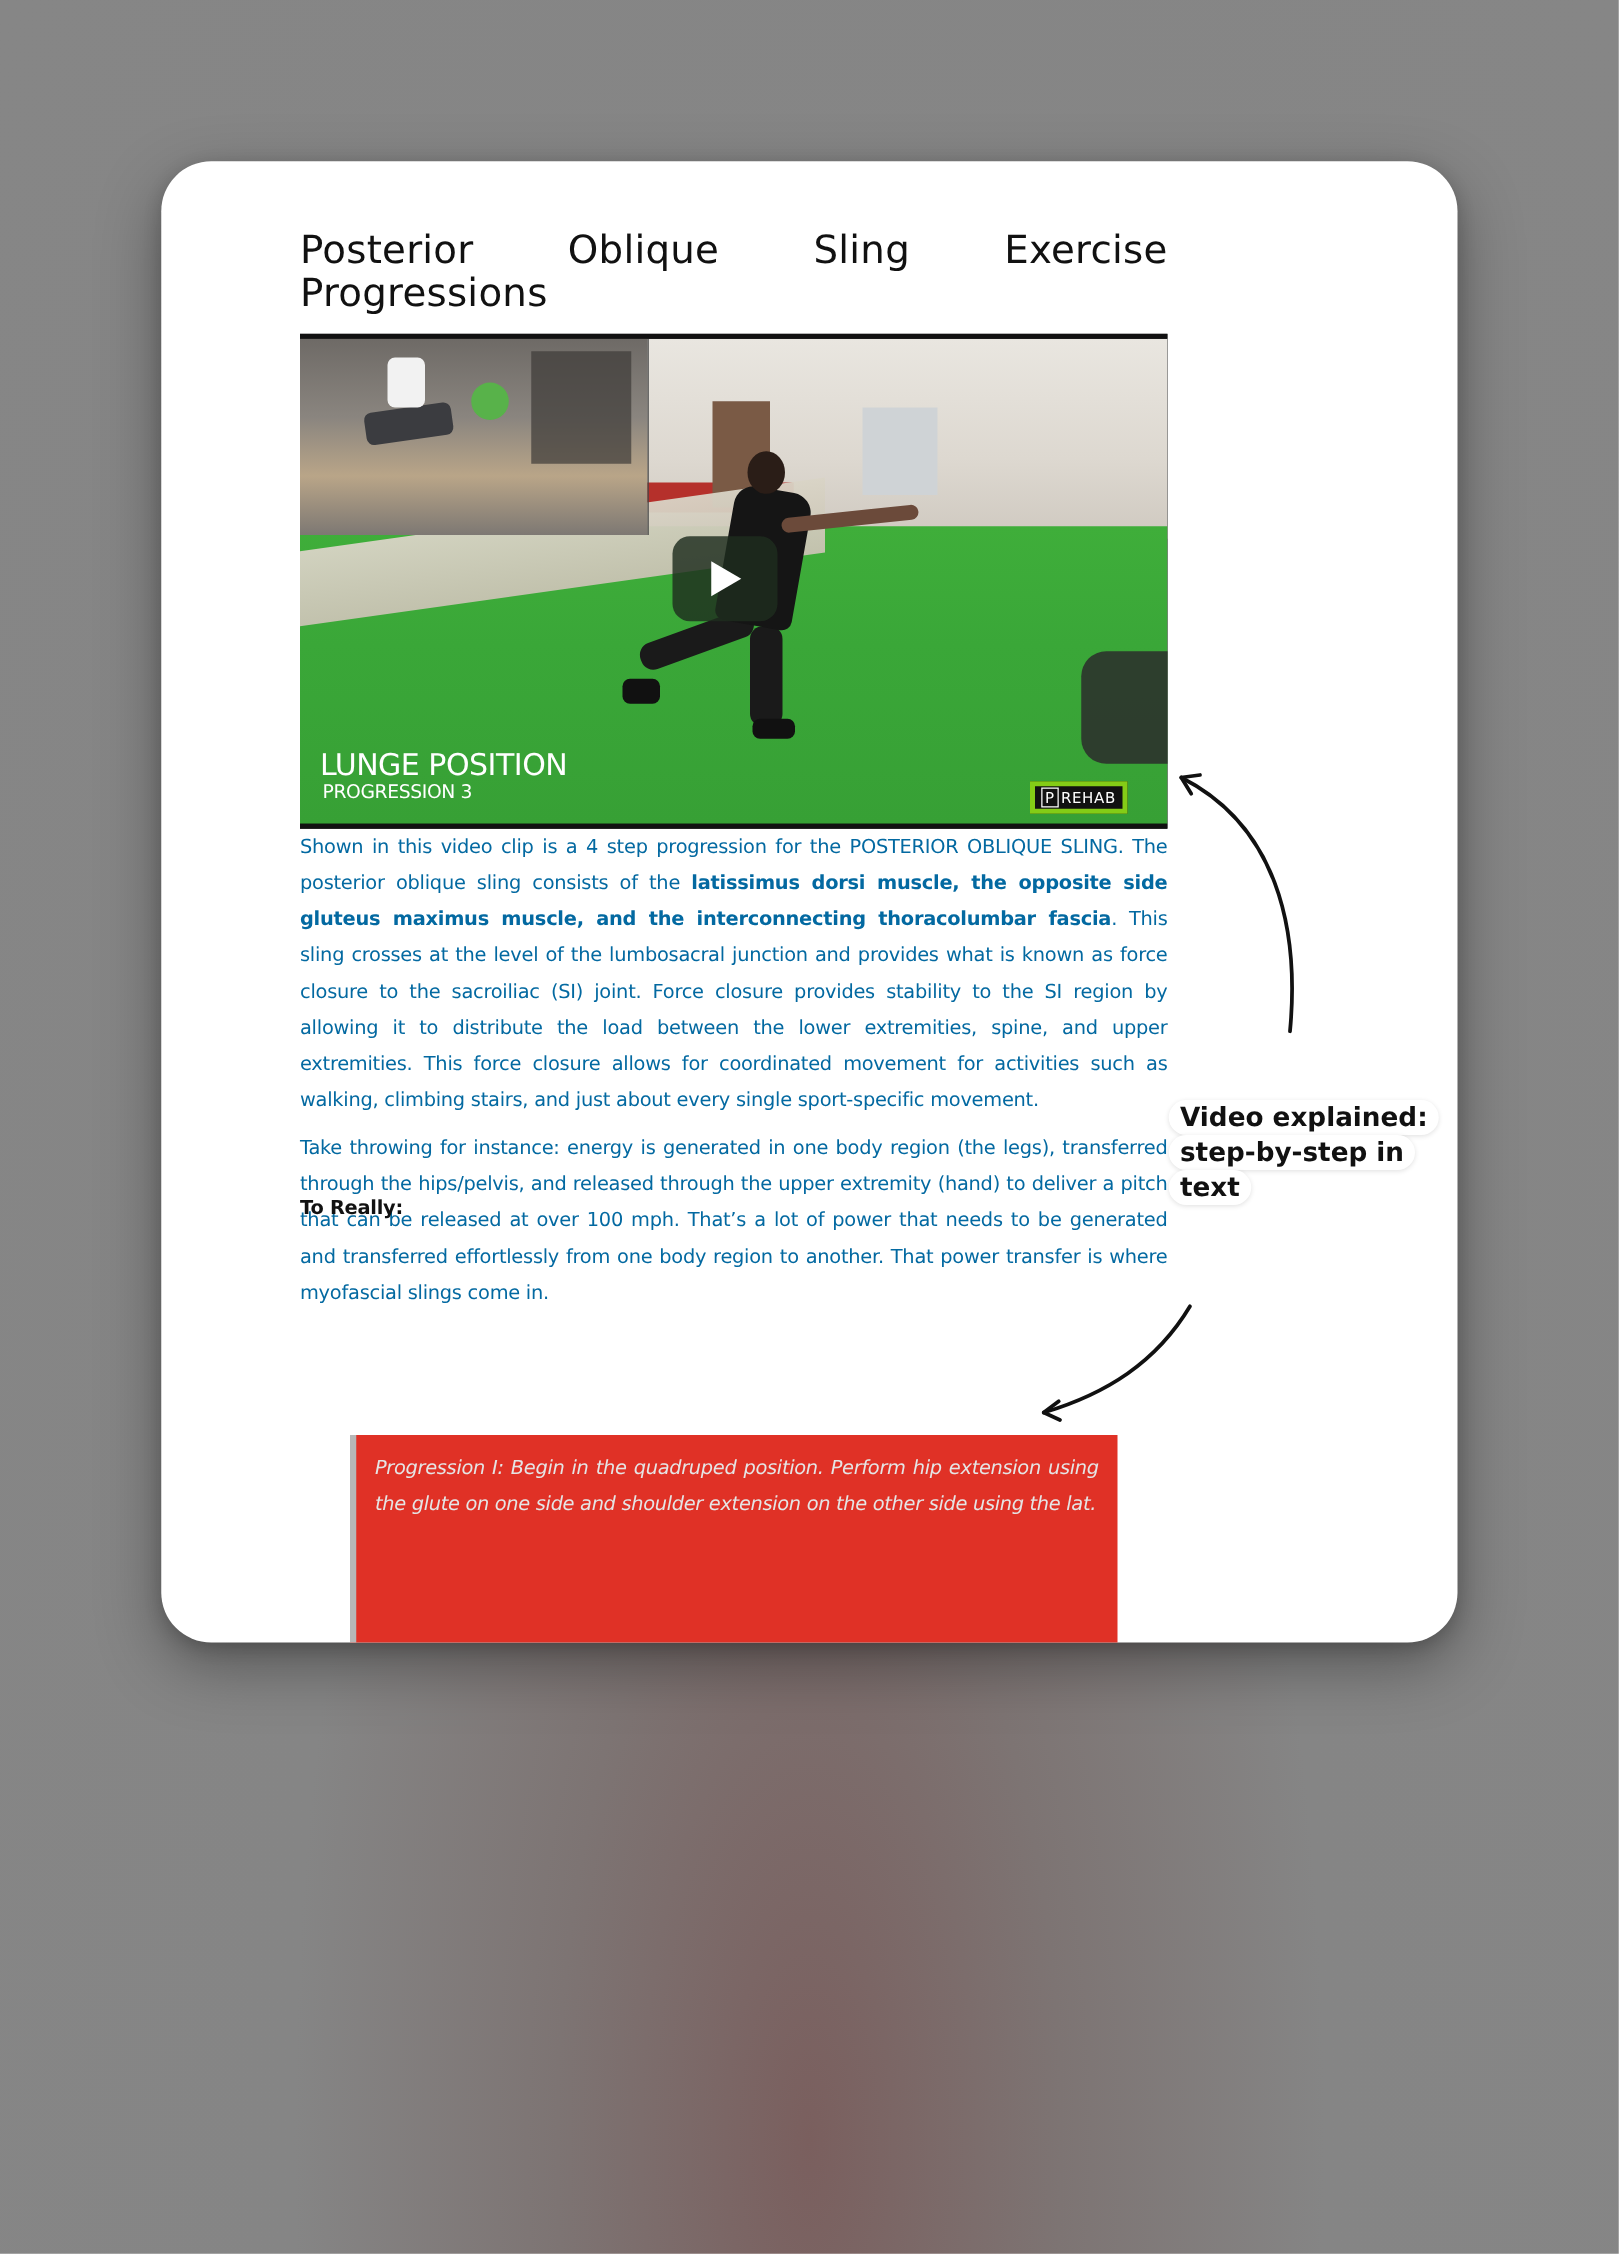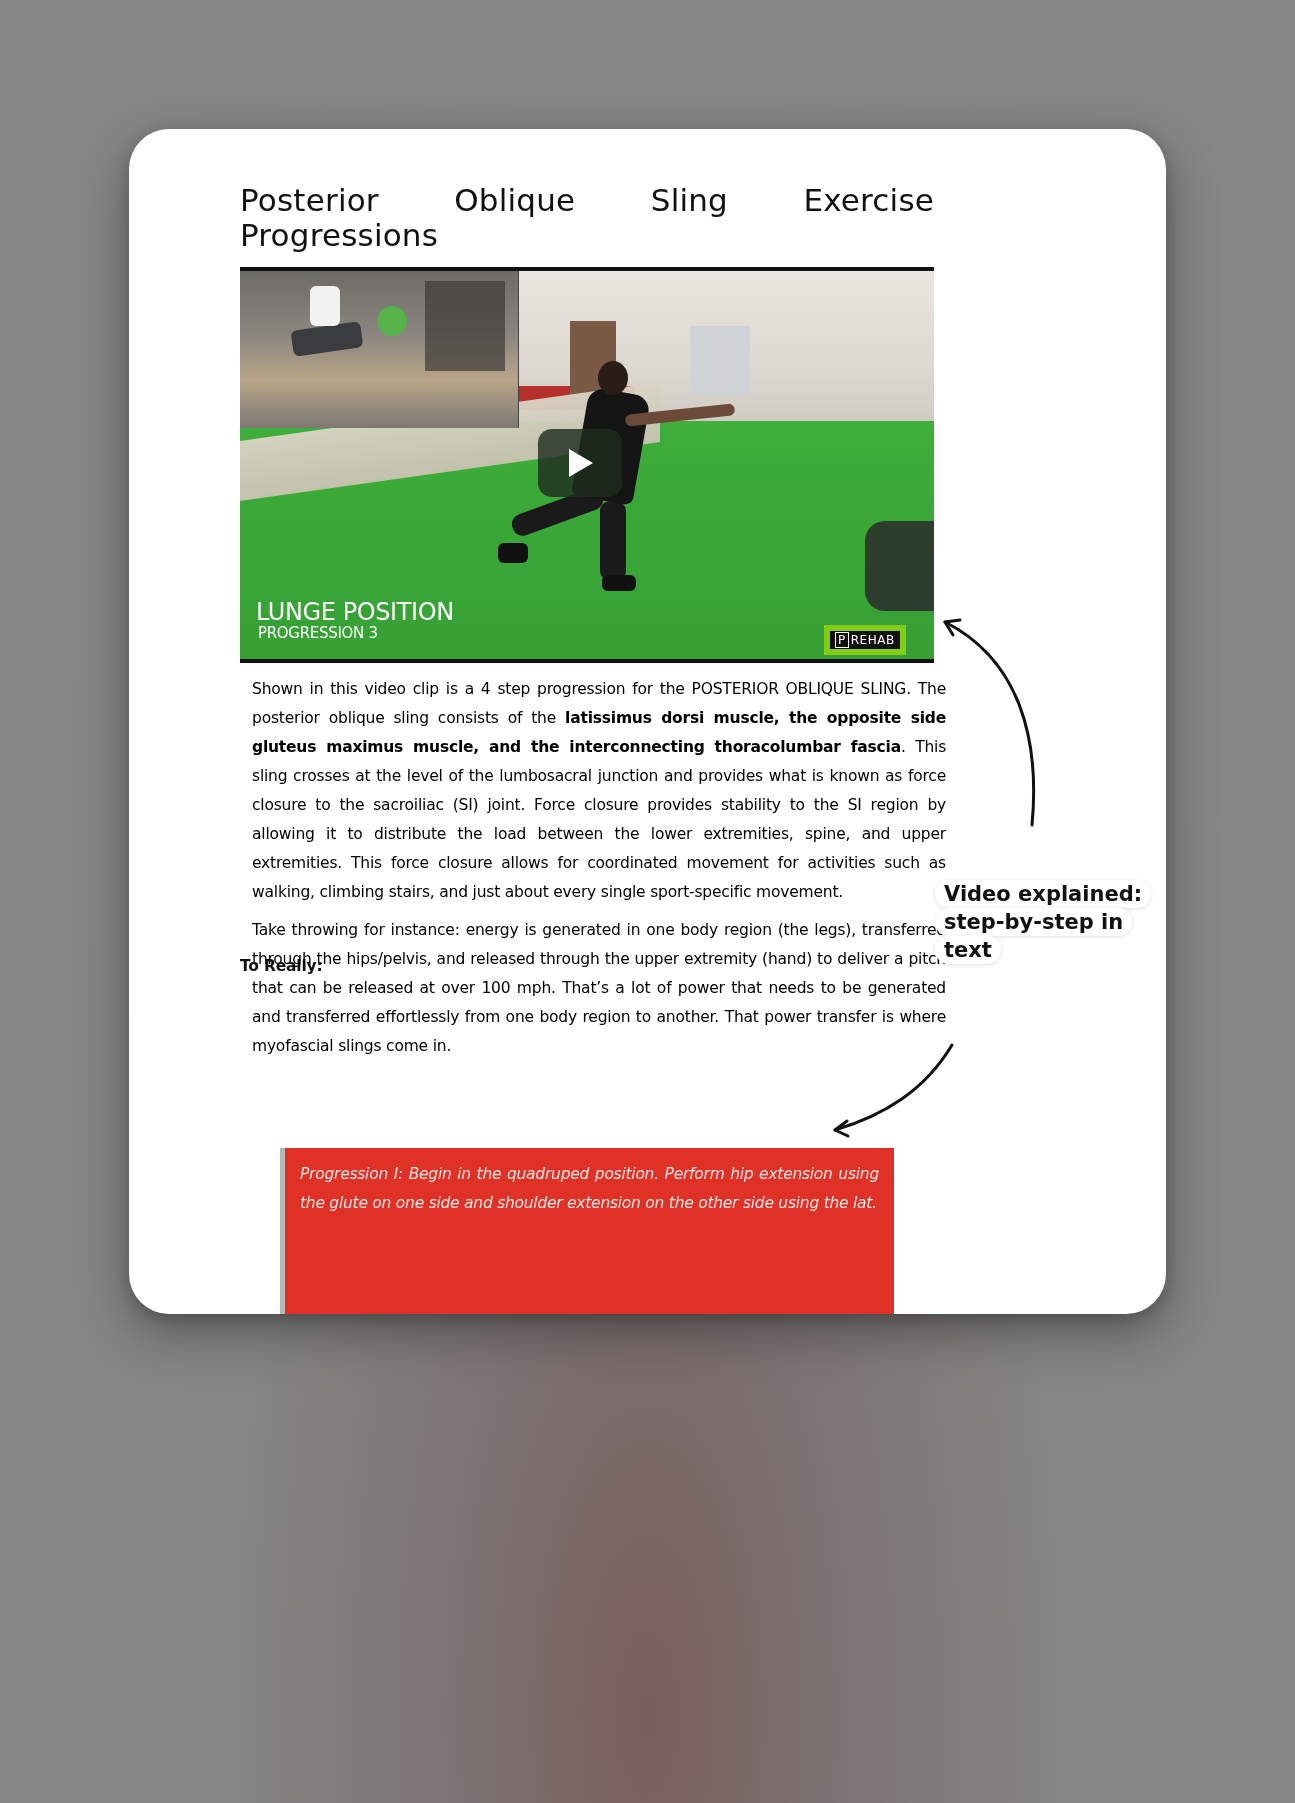--- a/index.html
+++ b/index.html
@@ -50,24 +50,24 @@
   .shoe1 { position: absolute; left: 258px; top: 272px; width: 30px; height: 20px; background: #111; border-radius: 6px; }
   .shoe2 { position: absolute; left: 362px; top: 304px; width: 34px; height: 16px; background: #111; border-radius: 6px; }
   .equip { position: absolute; left: 625px; top: 250px; width: 70px; height: 90px; background: #2c2c2c; border-radius: 20px 0 0 20px; opacity: 0.85; }
   .play {
     position: absolute; left: 298px; top: 162px; width: 84px; height: 68px;
     background: rgba(30,45,30,0.82); border-radius: 14px; display: flex; align-items: center; justify-content: center;
   }
   .play svg { display: block; }
   .cap1 { position: absolute; left: 16px; top: 327px; color: #fff; font-family: "DejaVu Sans", sans-serif; font-size: 24px; letter-spacing: -0.4px; }
   .cap2 { position: absolute; left: 18px; top: 353px; color: #fff; font-family: "DejaVu Sans", sans-serif; font-size: 15px; letter-spacing: -0.3px; }
-  .brand { position: absolute; left: 584px; top: 354px; background: #111; color: #fff; border: 6px solid #84cc16; font-family: "DejaVu Sans", sans-serif; font-size: 12px; padding: 2px 5px; letter-spacing: 0.5px; }
+  .brand { position: absolute; left: 584px; top: 354px; background: #111; color: #fff; border: 4px solid #84cc16; font-family: "DejaVu Sans", sans-serif; font-size: 12px; padding: 2px 5px; letter-spacing: 0.5px; }
   .brand .p { border: 1px solid #fff; padding: 0 2px; margin-right: 2px; }
-  .body-text { position: absolute; left: 0; width: 694px; margin: 12px;
-    font-family: "DejaVu Sans", sans-serif; font-size: 15.5px; line-height: 29px; color: #000000;
+  .body-text { position: absolute; left: 0; width: 694px; margin: 0;
+    font-family: "DejaVu Sans", sans-serif; font-size: 15.5px; line-height: 29px; color: #0369a1;
     text-align: justify; letter-spacing: -0.2px; }
   .p1 { top: 534px; }
   .p2 { top: 775px; }
   .body-text b { font-weight: 700; }
   .perform { position: absolute; top: 823px; left: 0; margin: 0; font-family: "DejaVu Sans", sans-serif; font-weight: 700; font-size: 15.5px; line-height: 29px; color: #111; letter-spacing: -0.2px; }
   .quote {
     position: absolute; top: 1019px; left: 40px; width: 614px; height: 406px; box-sizing: border-box;
     background: #e03126; border-left: 5px solid #b7b7b7; padding: 12px 15px 12px 15px;
   }
   .quote p { margin: 0 0 19px 0; color: #e5e5e5; font-style: italic; font-family: "DejaVu Sans", sans-serif; font-size: 15.5px; line-height: 29px; text-align: justify; letter-spacing: -0.25px; }

